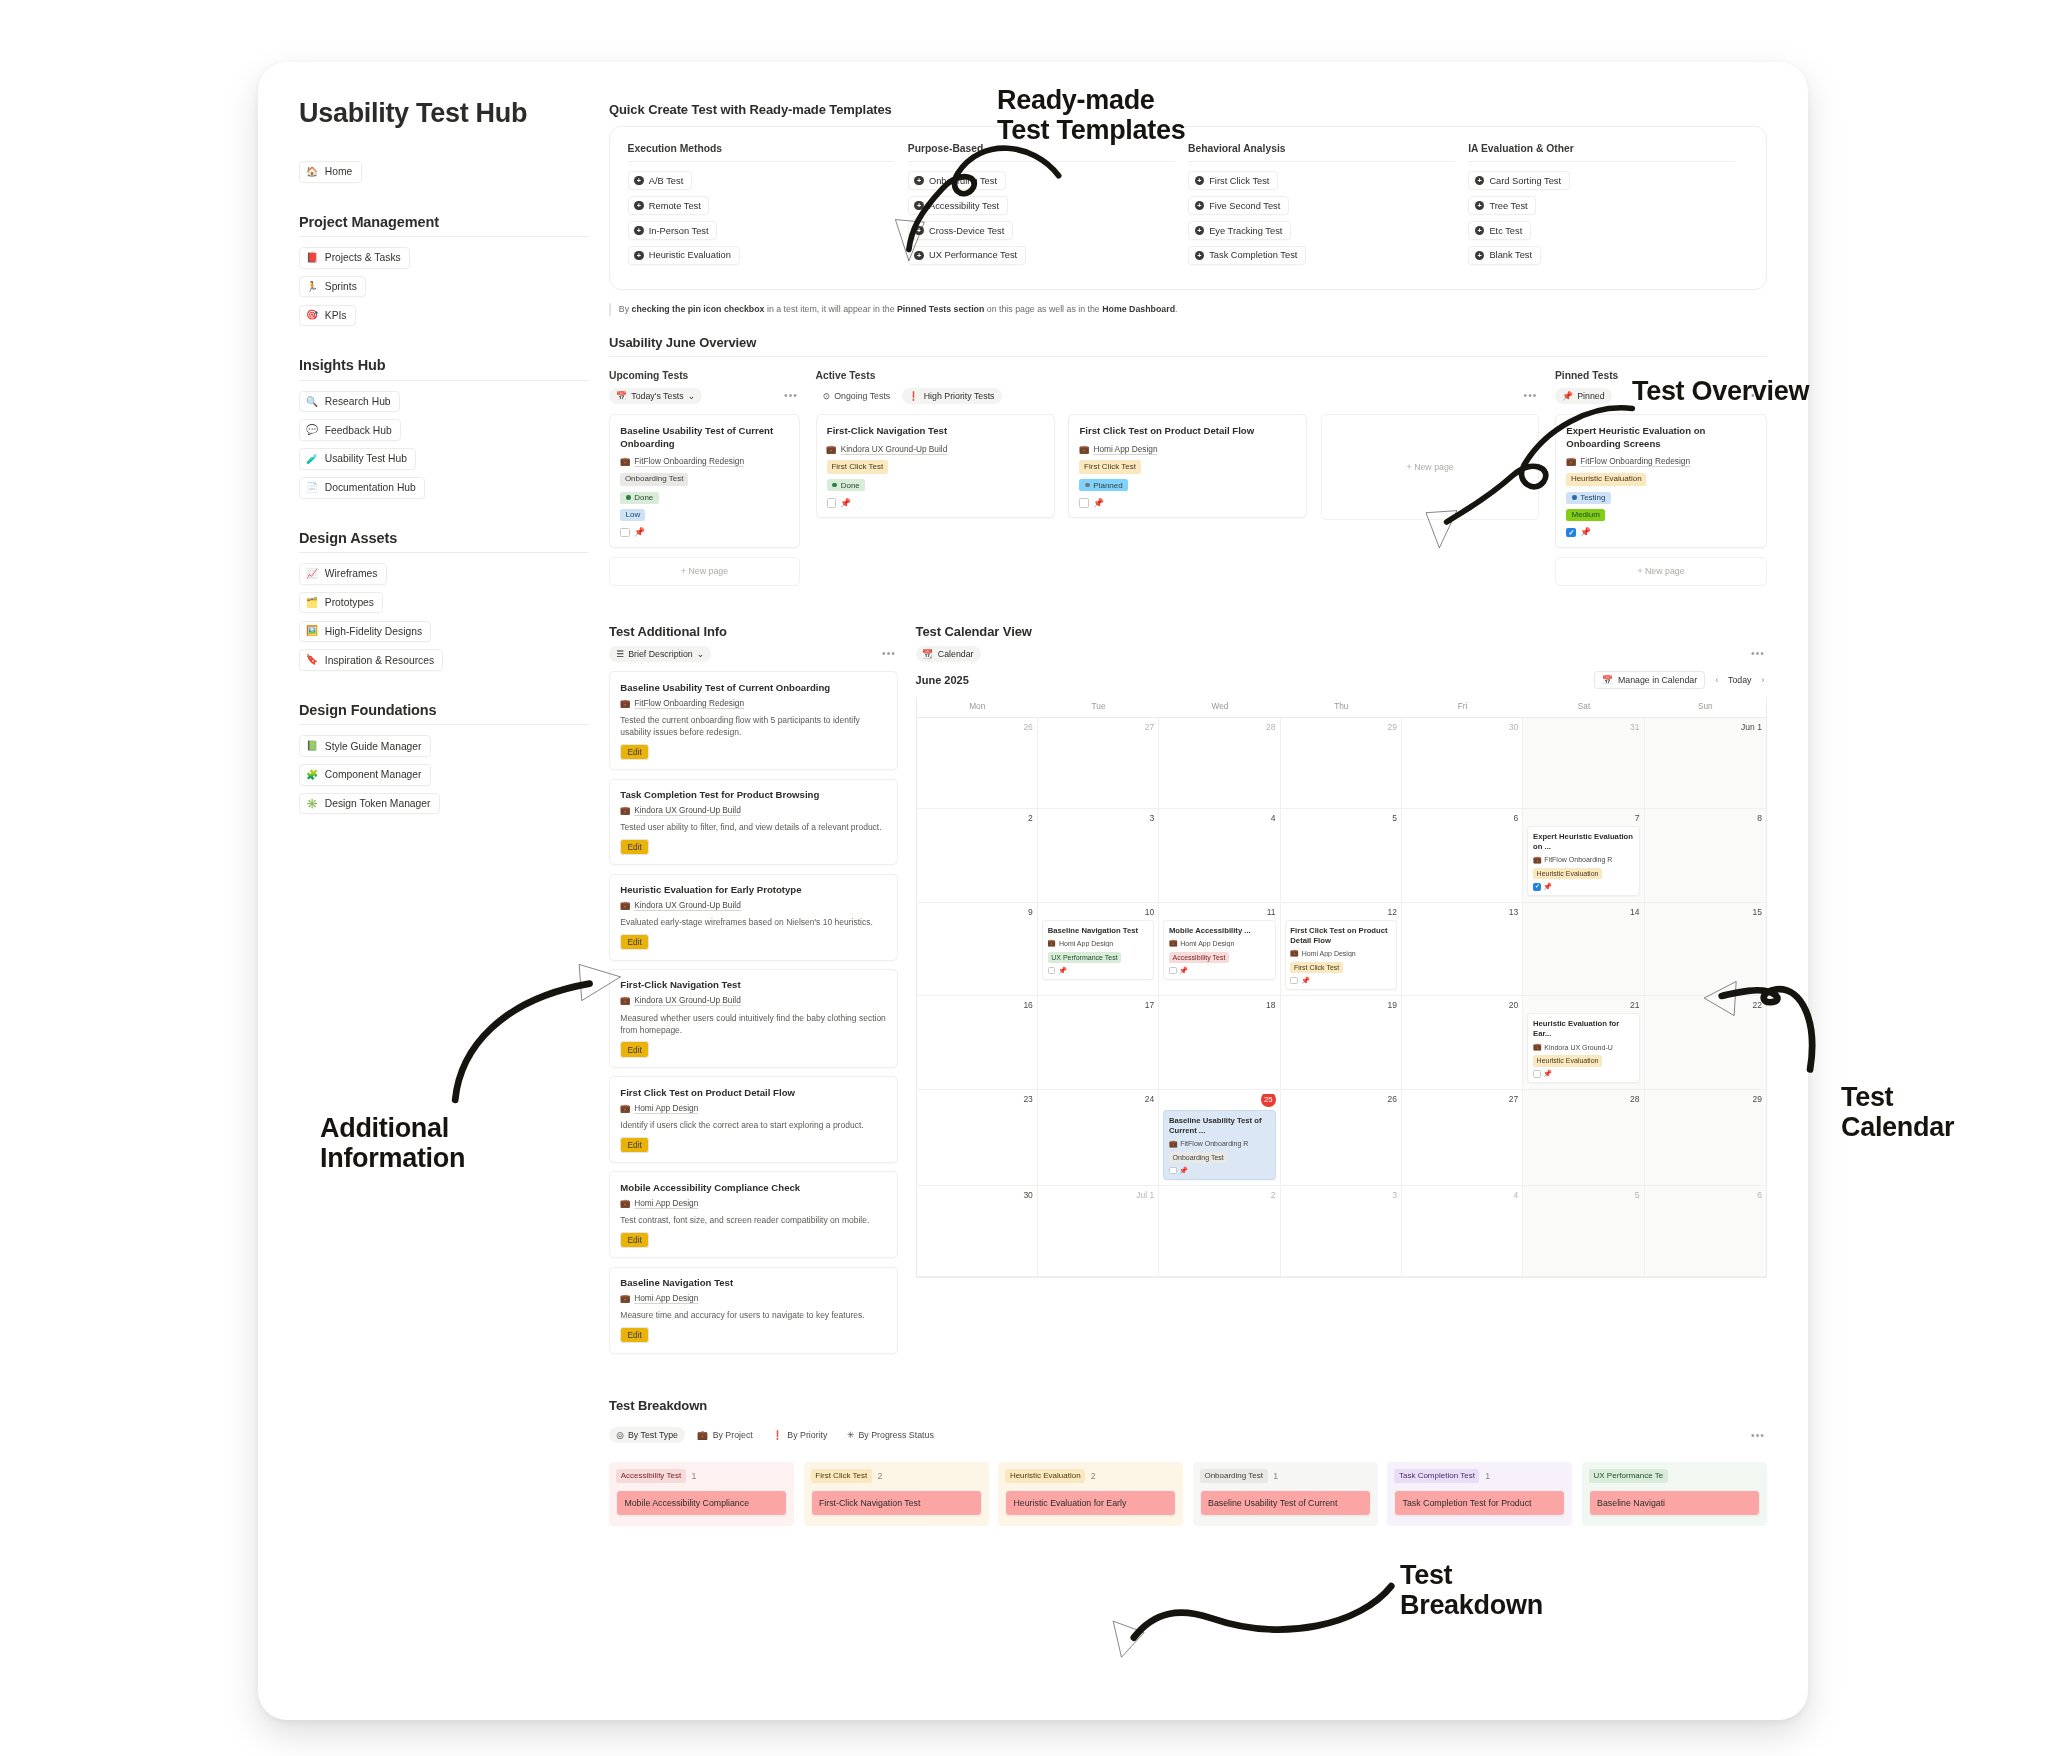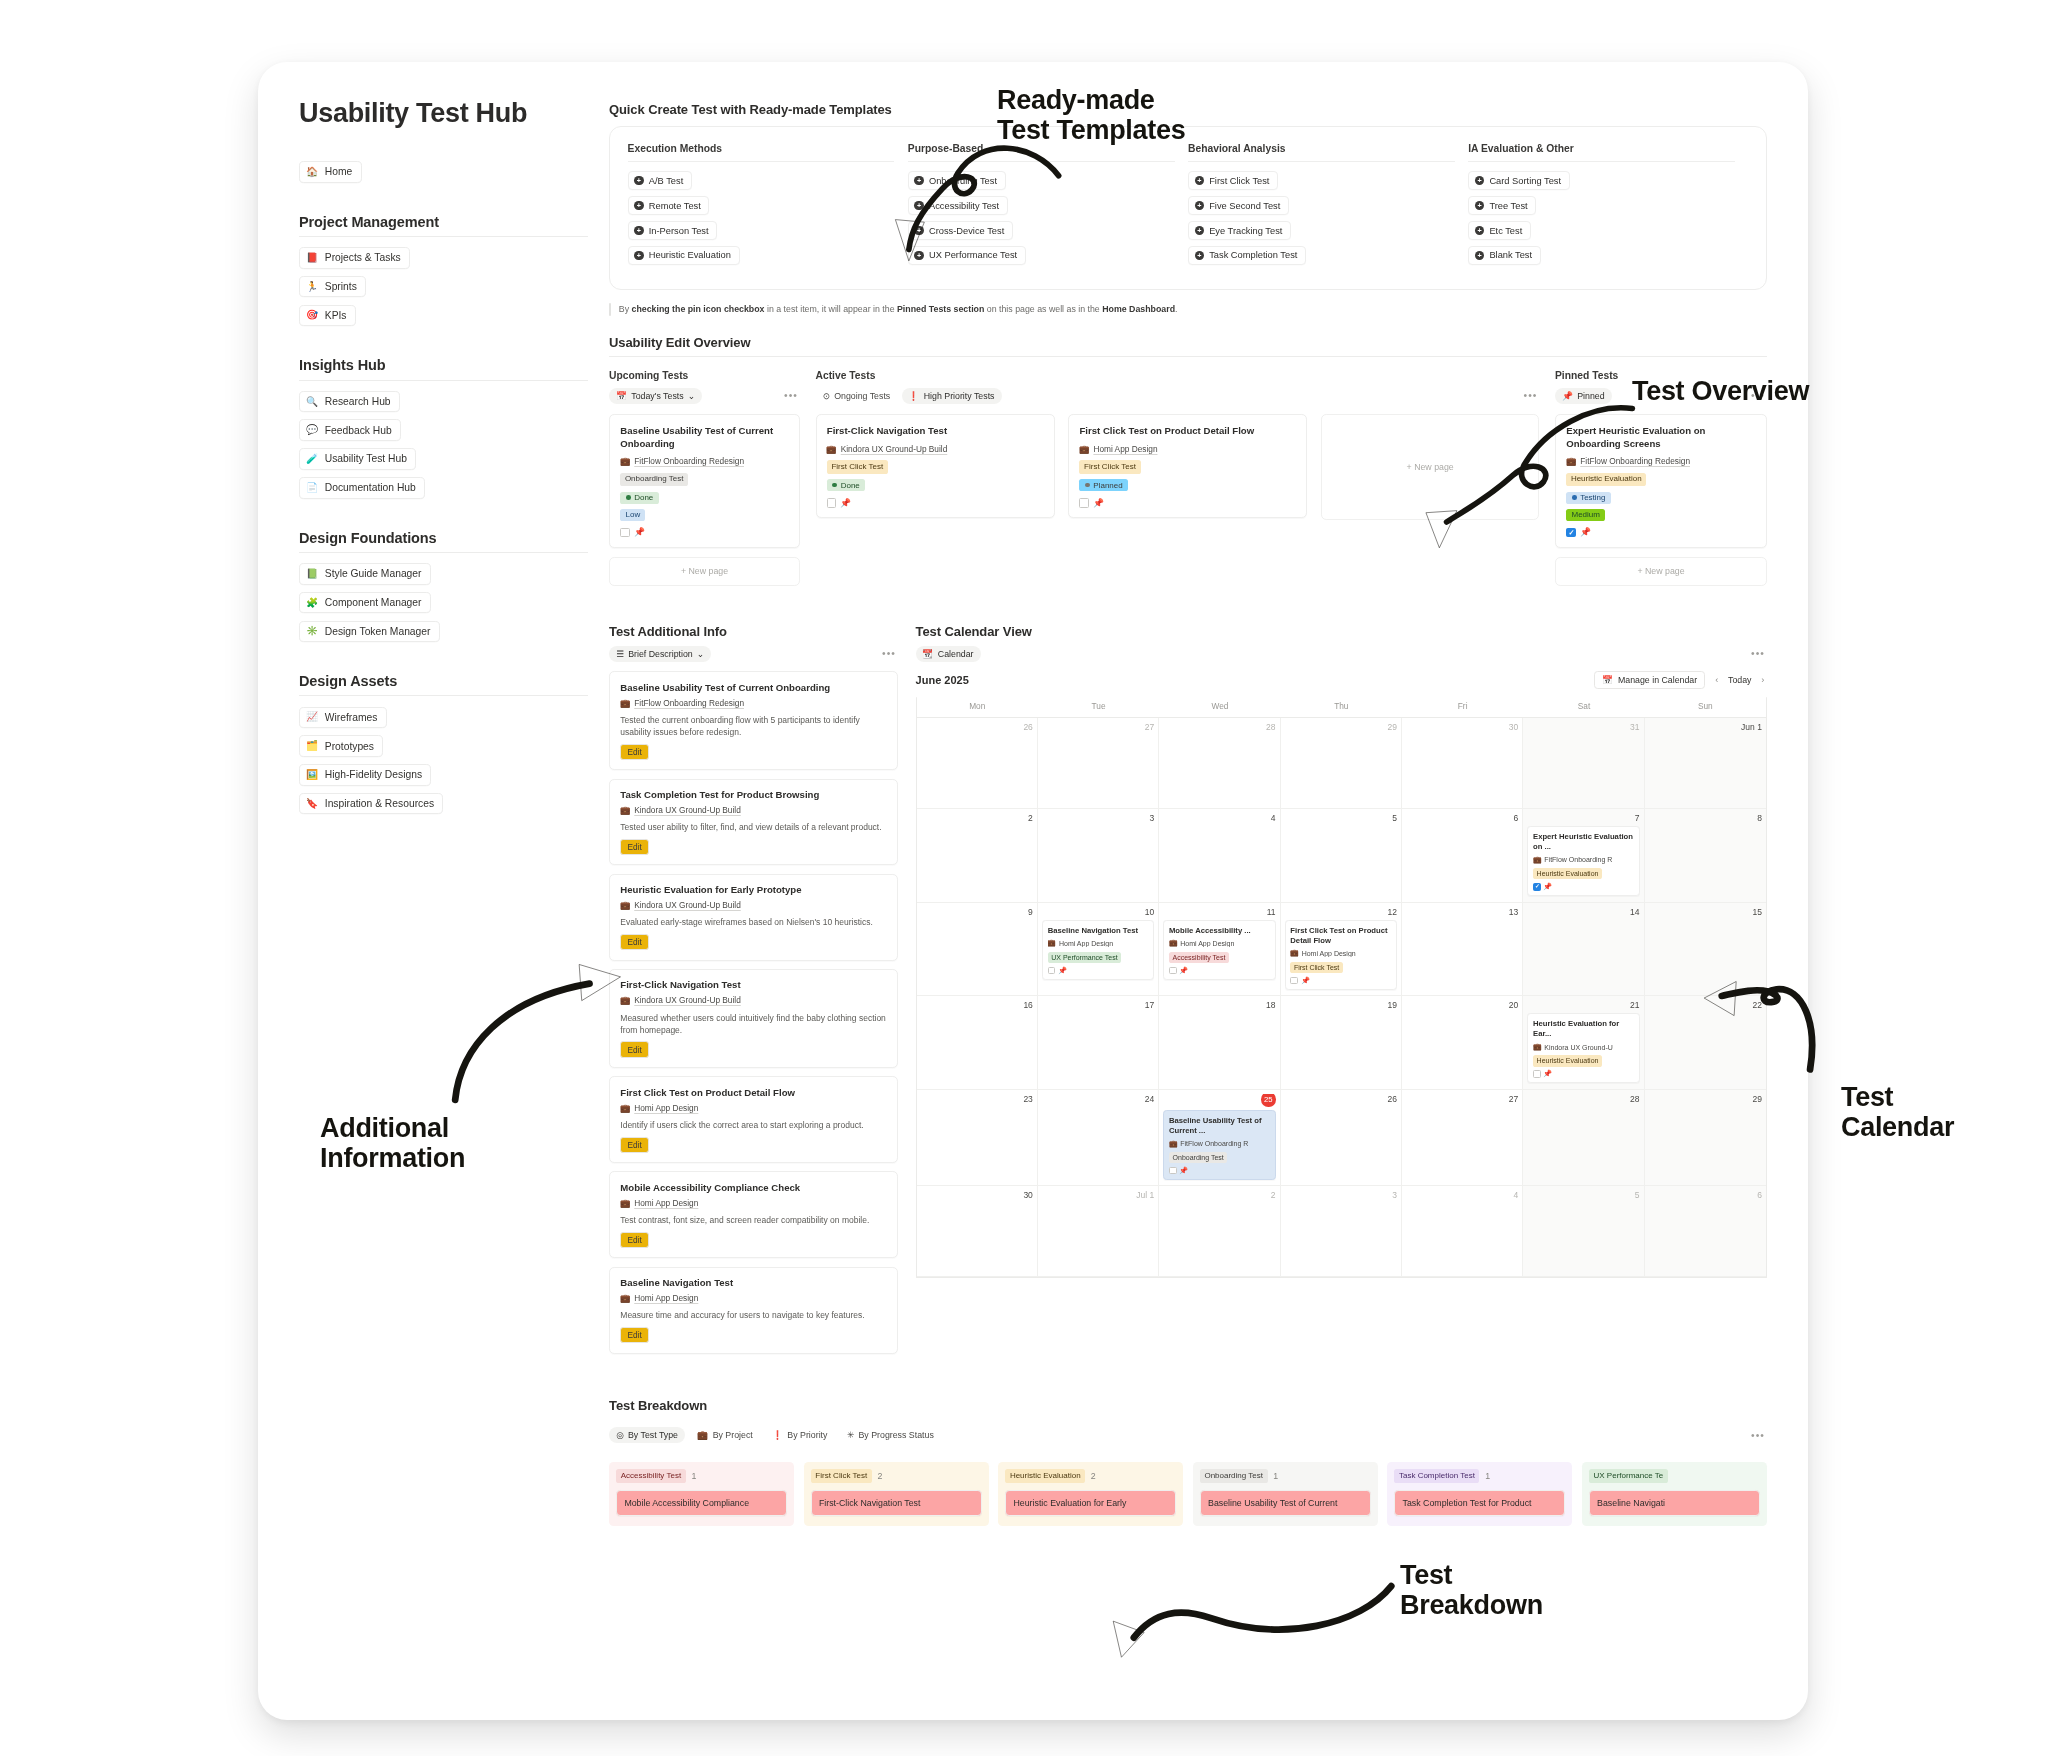--- a/index.html
+++ b/index.html
@@ -226,58 +226,58 @@
         </div>
         <div class="nav-chip">
           <span class="ico">📄</span>
           <span>Documentation Hub</span>
         </div>
       </div>
     </div>
 
     
     <div class="side-group">
+      <div class="side-group-title">Design Assets</div>
+      <div class="side-divider"></div>
+      <div class="side-items">
+        <div class="nav-chip">
+          <span class="ico">📈</span>
+          <span>Wireframes</span>
+        </div>
+        <div class="nav-chip">
+          <span class="ico">🗂️</span>
+          <span>Prototypes</span>
+        </div>
+        <div class="nav-chip">
+          <span class="ico">🖼️</span>
+          <span>High-Fidelity Designs</span>
+        </div>
+        <div class="nav-chip">
+          <span class="ico">🔖</span>
+          <span>Inspiration &amp; Resources</span>
+        </div>
+      </div>
+    </div>
+
+    
+    <div class="side-group">
       <div class="side-group-title">Design Foundations</div>
       <div class="side-divider"></div>
       <div class="side-items">
         <div class="nav-chip">
           <span class="ico">📗</span>
           <span>Style Guide Manager</span>
         </div>
         <div class="nav-chip">
           <span class="ico">🧩</span>
           <span>Component Manager</span>
         </div>
         <div class="nav-chip">
           <span class="ico">✳️</span>
           <span>Design Token Manager</span>
-        </div>
-      </div>
-    </div>
-
-    
-    <div class="side-group">
-      <div class="side-group-title">Design Assets</div>
-      <div class="side-divider"></div>
-      <div class="side-items">
-        <div class="nav-chip">
-          <span class="ico">📈</span>
-          <span>Wireframes</span>
-        </div>
-        <div class="nav-chip">
-          <span class="ico">🗂️</span>
-          <span>Prototypes</span>
-        </div>
-        <div class="nav-chip">
-          <span class="ico">🖼️</span>
-          <span>High-Fidelity Designs</span>
-        </div>
-        <div class="nav-chip">
-          <span class="ico">🔖</span>
-          <span>Inspiration &amp; Resources</span>
         </div>
       </div>
     </div>
   </aside>
 
   <main class="main">
 
     <div class="sec-title">Quick Create Test with Ready-made Templates</div>
     <div class="tpl-box">
       <div class="tpl-col">
@@ -369,21 +369,21 @@
         </div>
       </div>
     </div>
 
     <div class="hint-bar">
       <div class="hint-rule"></div>
       <div class="hint-text"><span>By </span><b>checking the pin icon checkbox</b><span> in a test item, it will appear in the </span><b>Pinned Tests section</b><span> on this page as well as in the </span><b>Home Dashboard</b><span>.</span></div>
     </div>
 
     <div class="overview-head">
-      <div class="sec-title">Usability Edit Overview</div>
+      <div class="sec-title">Usability June Overview</div>
       <div class="overview-rule"></div>
     </div>
 
     <div class="ov-cols">
 
       <div class="ov-col-up">
         <div class="ov-col-title">Upcoming Tests</div>
         <div class="ov-tabs">
           <div class="pill sel">
             <span>📅</span>

